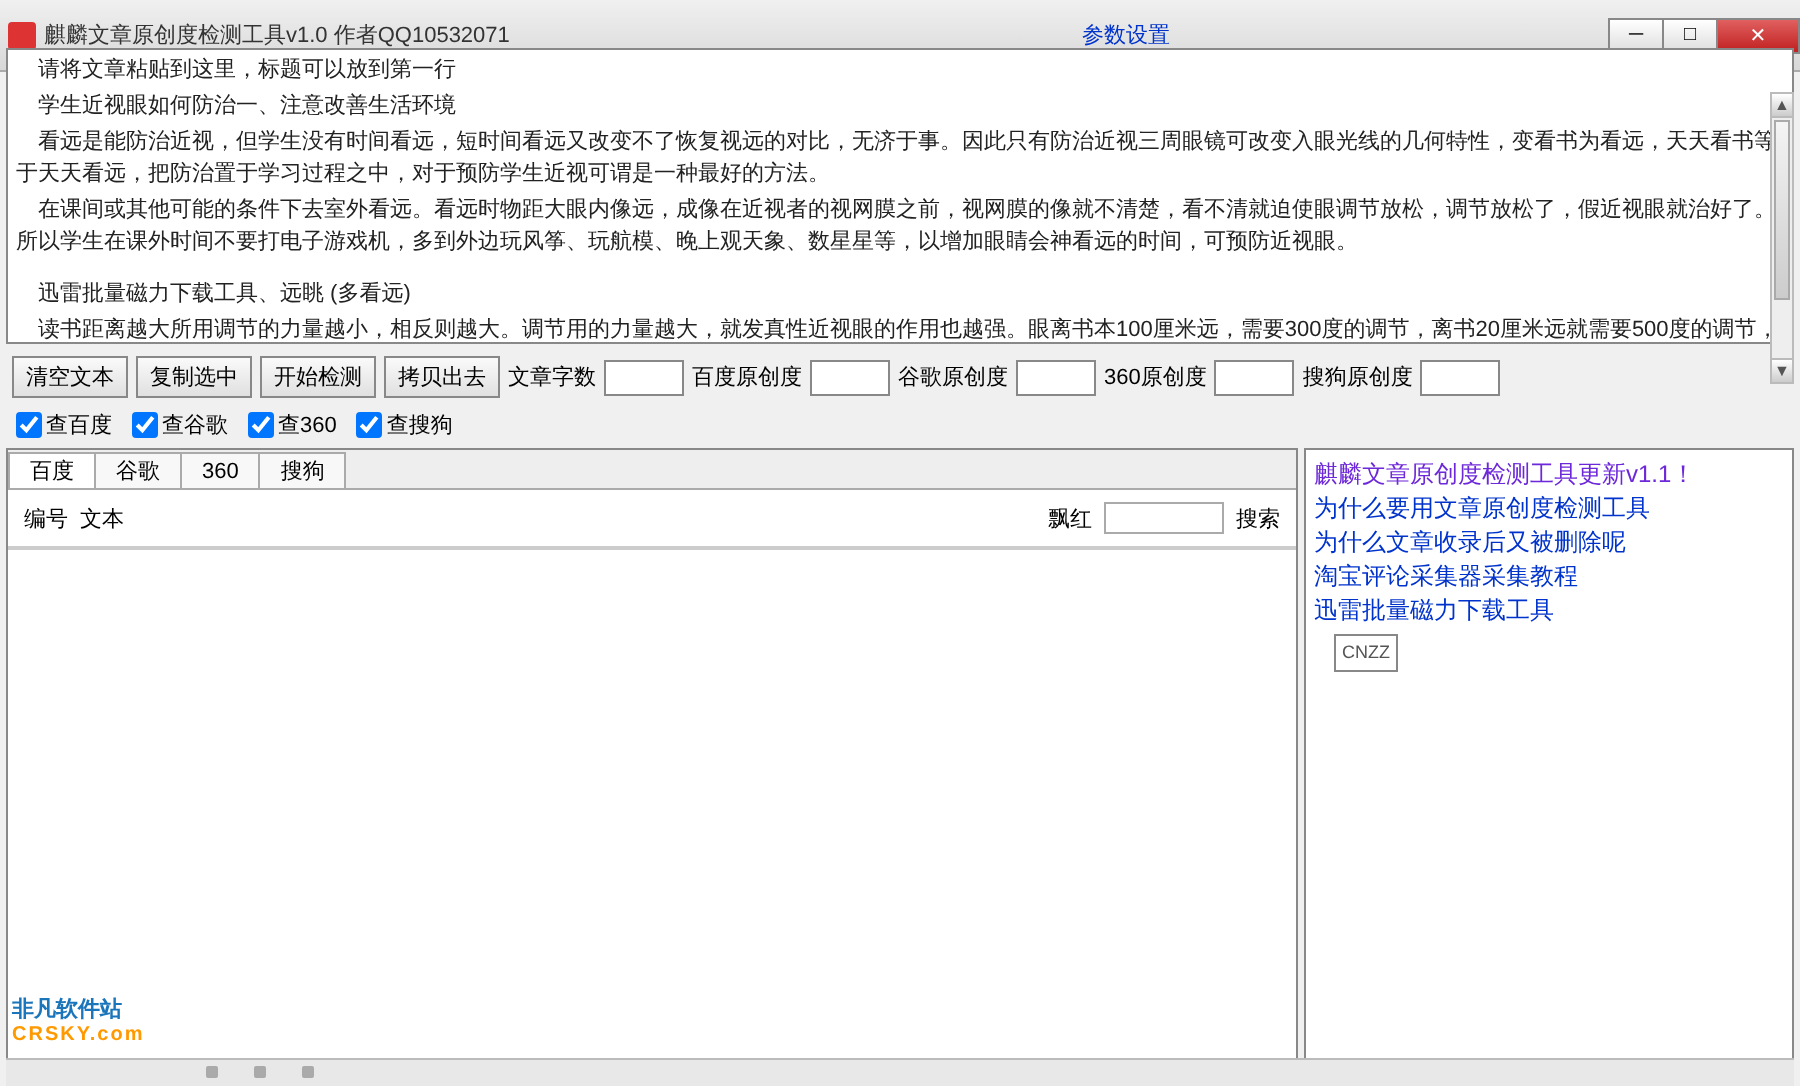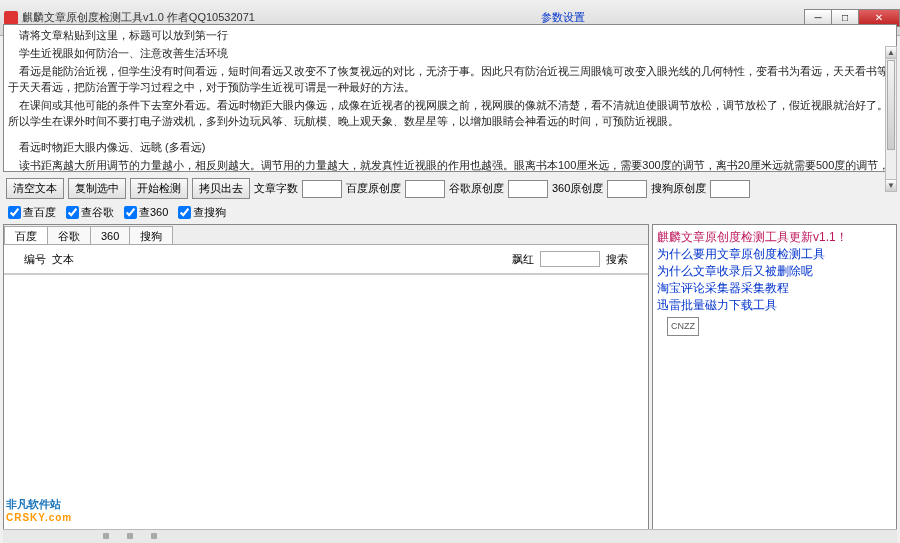--- a/index.html
+++ b/index.html
@@ -19,25 +19,25 @@
 .btn { border: 1px solid #888; background: linear-gradient(#fafafa,#e0e0e0); padding: 2px 6px; font-size: 11px; cursor: pointer; }
 .lbl { font-size: 11px; }
 .numbox { border: 1px solid #888; background: #fff; width: 40px; height: 18px; display: inline-block; }
 .checkrow { display: flex; align-items: flex-end; gap: 10px; padding: 2px 8px 4px 8px; font-size: 11px; }
 .checkrow label { display: flex; align-items: center; gap: 2px; cursor: pointer; }
 .main { display: flex; flex: 1; margin: 0 3px 3px 3px; gap: 3px; min-height: 0; }
 .leftcol { flex: 1; display: flex; flex-direction: column; border: 1px solid #888; background: #7f1d1d; min-height: 0; }
 .tabs { display: flex; border-bottom: 1px solid #aaa; background: #eee; height: 20px; align-items: flex-end; }
 .tab { padding: 2px 10px; border: 1px solid #aaa; border-bottom: none; background: #f8f8f8; font-size: 11px; margin-right: -1px; cursor: pointer; height: 18px; line-height: 14px; }
 .tab.active { background: #fff; }
-.subbar { display: flex; align-items: center; padding: 6px 20px; gap: 6px; font-size: 11px; border-bottom: 1px solid #ccc; background: #fff; }
+.subbar { display: flex; align-items: center; padding: 6px 8px; gap: 6px; font-size: 11px; border-bottom: 1px solid #ccc; background: #fff; }
 .subbar input { border: 1px solid #aaa; height: 16px; width: 60px; font-size: 11px; }
 .listarea { flex: 1; background: #fff; border-top: 1px solid #ccc; }
 .rightcol { width: 245px; border: 1px solid #888; background: #fff; padding: 4px; font-size: 12px; line-height: 17px; }
-.rightcol .red { color: #be185d; }
+.rightcol .red { color: #6d28d9; }
 .rightcol .blue { color: #0033cc; }
 .rightcol .badge { font-size: 9px; border: 1px solid #888; padding: 0 3px; display: inline-block; margin-top: 3px; color: #555; margin-left: 10px; }
 .watermark { position: absolute; left: 6px; bottom: 20px; font-size: 11px; color: #1a75bb; font-weight: bold; }
 .watermark .sub { color: #ff9900; font-size: 10px; display: block; letter-spacing: 1px; }
 .bottombar { position: absolute; left: 3px; right: 3px; bottom: 0; height: 14px; background: #e8e8e8; border-top: 1px solid #bbb; }
 .bottombar .dots { display:flex; gap:18px; margin-left:100px; padding-top:3px;}
 .bottombar .dot { width:6px; height:6px; background:#aaa; border-radius:1px;}
 .vscroll { position:absolute; right:3px; top:24px; width:12px; height:146px; background:#eee; border:1px solid #bbb;}
 .vscroll .arrow { height:12px; background:linear-gradient(#fff,#ccc); border-bottom:1px solid #bbb; text-align:center; font-size:8px; line-height:12px; color:#555;}
 .vscroll .arrow.bot { border-bottom:none; border-top:1px solid #bbb; position:absolute; bottom:0; left:0; right:0;}
@@ -57,21 +57,21 @@
   </div>
 </div>
 
 <div class="content">
   <div class="textarea-box">
     <p>请将文章粘贴到这里，标题可以放到第一行</p>
     <p>学生近视眼如何防治一、注意改善生活环境</p>
     <p>看远是能防治近视，但学生没有时间看远，短时间看远又改变不了恢复视远的对比，无济于事。因此只有防治近视三周眼镜可改变入眼光线的几何特性，变看书为看远，天天看书等于天天看远，把防治置于学习过程之中，对于预防学生近视可谓是一种最好的方法。</p>
     <p>在课间或其他可能的条件下去室外看远。看远时物距大眼内像远，成像在近视者的视网膜之前，视网膜的像就不清楚，看不清就迫使眼调节放松，调节放松了，假近视眼就治好了。所以学生在课外时间不要打电子游戏机，多到外边玩风筝、玩航模、晚上观天象、数星星等，以增加眼睛会神看远的时间，可预防近视眼。</p>
     <div class="blank"></div>
-    <p>看远时物距大眼内像远、远眺 (多看远)</p>
+    <p>迅雷批量磁力下载工具、远眺 (多看远)</p>
     <p>读书距离越大所用调节的力量越小，相反则越大。调节用的力量越大，就发真性近视眼的作用也越强。眼离书本100厘米远，需要300度的调节，离书20厘米远就需要500度的调节，所以要养成远距离看书的习惯，这对保护视力是很有好处的。再者是戴用视距扩大器，视距扩大器是根据凹反射的原理，让光线在书和眼之间视镜内多次以延长视距，但与字距离不定长，它的缺点是在眼内成的像缩小了(因物距与像长成反比)</p>
 
   </div>
   <div class="vscroll">
     <div class="arrow">▲</div>
     <div class="thumb"></div>
     <div class="arrow bot">▼</div>
   </div>
 
   <div class="toolbar">

